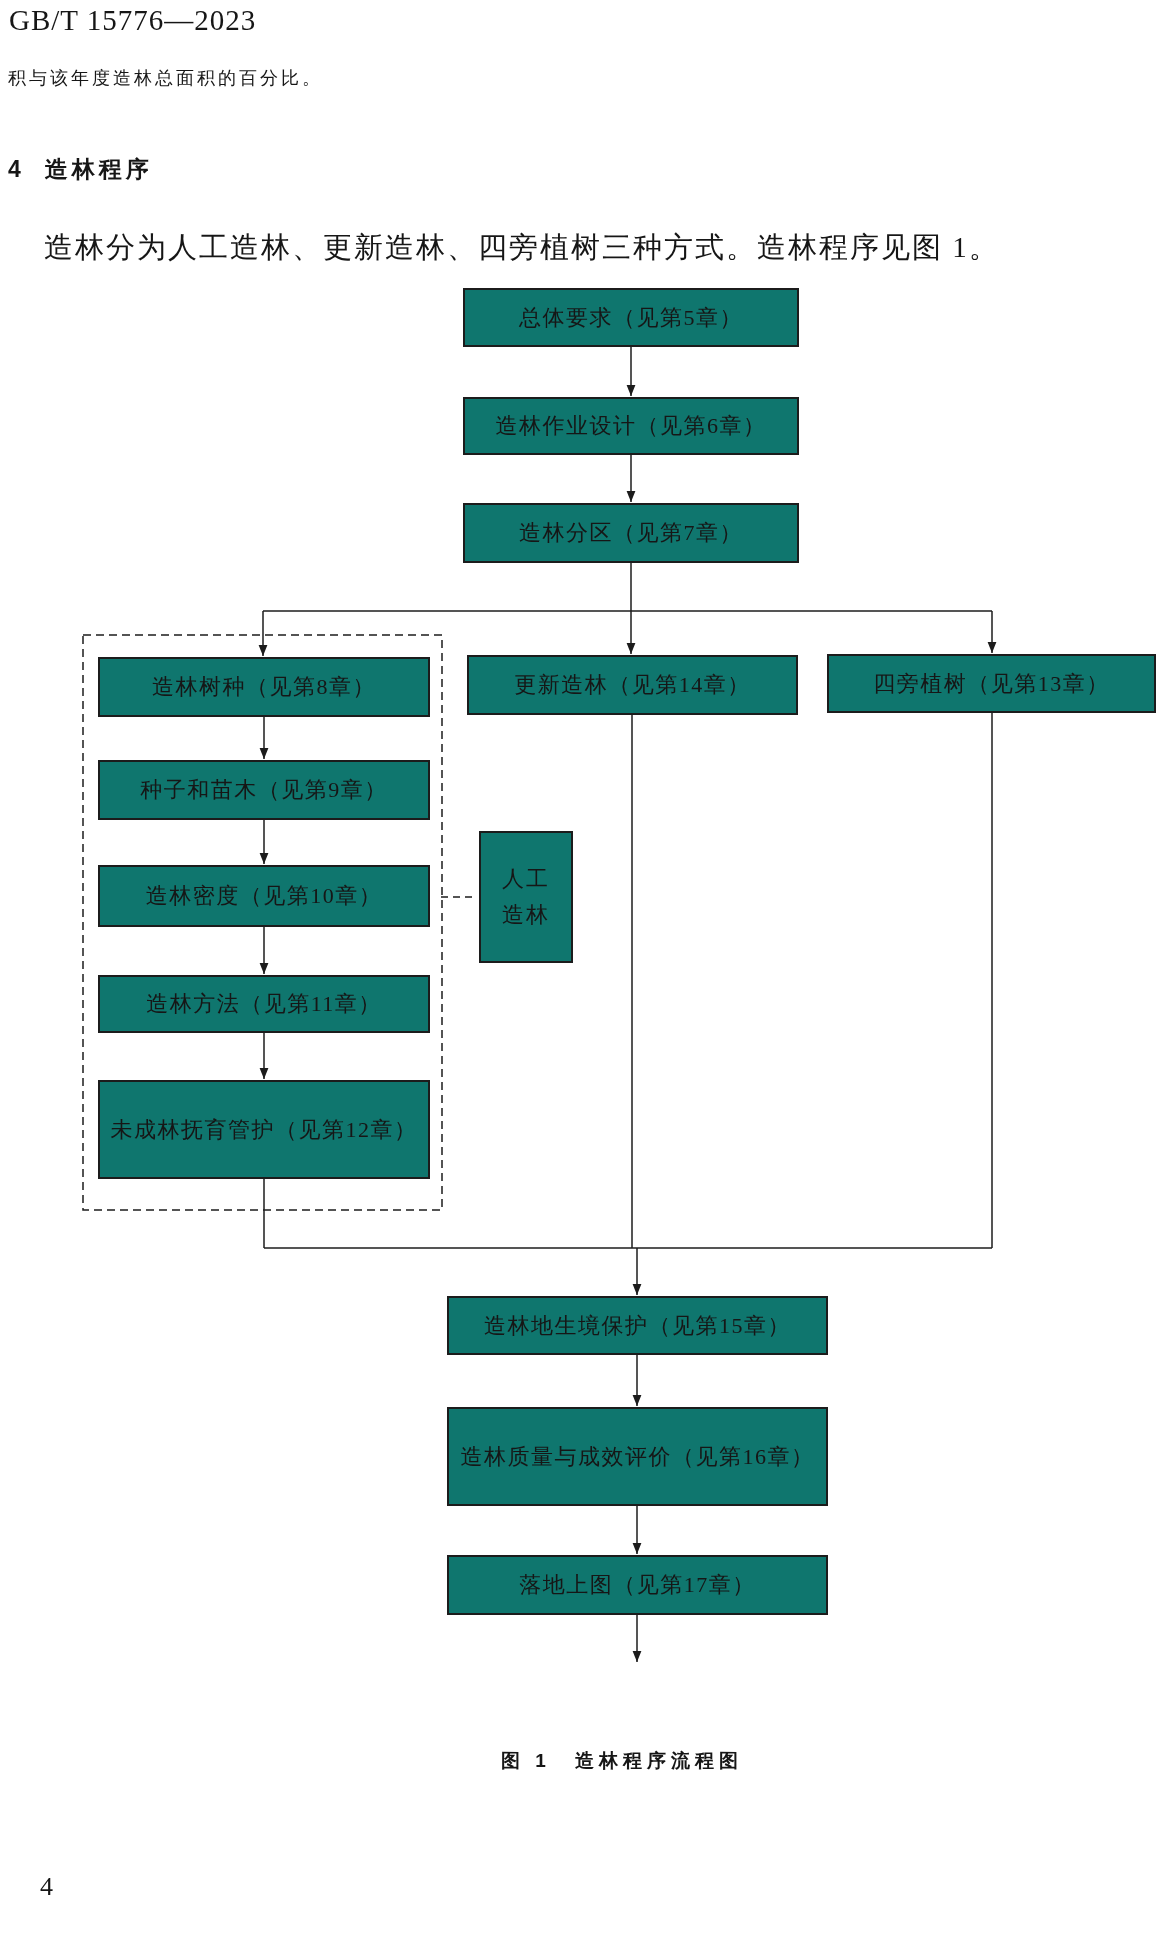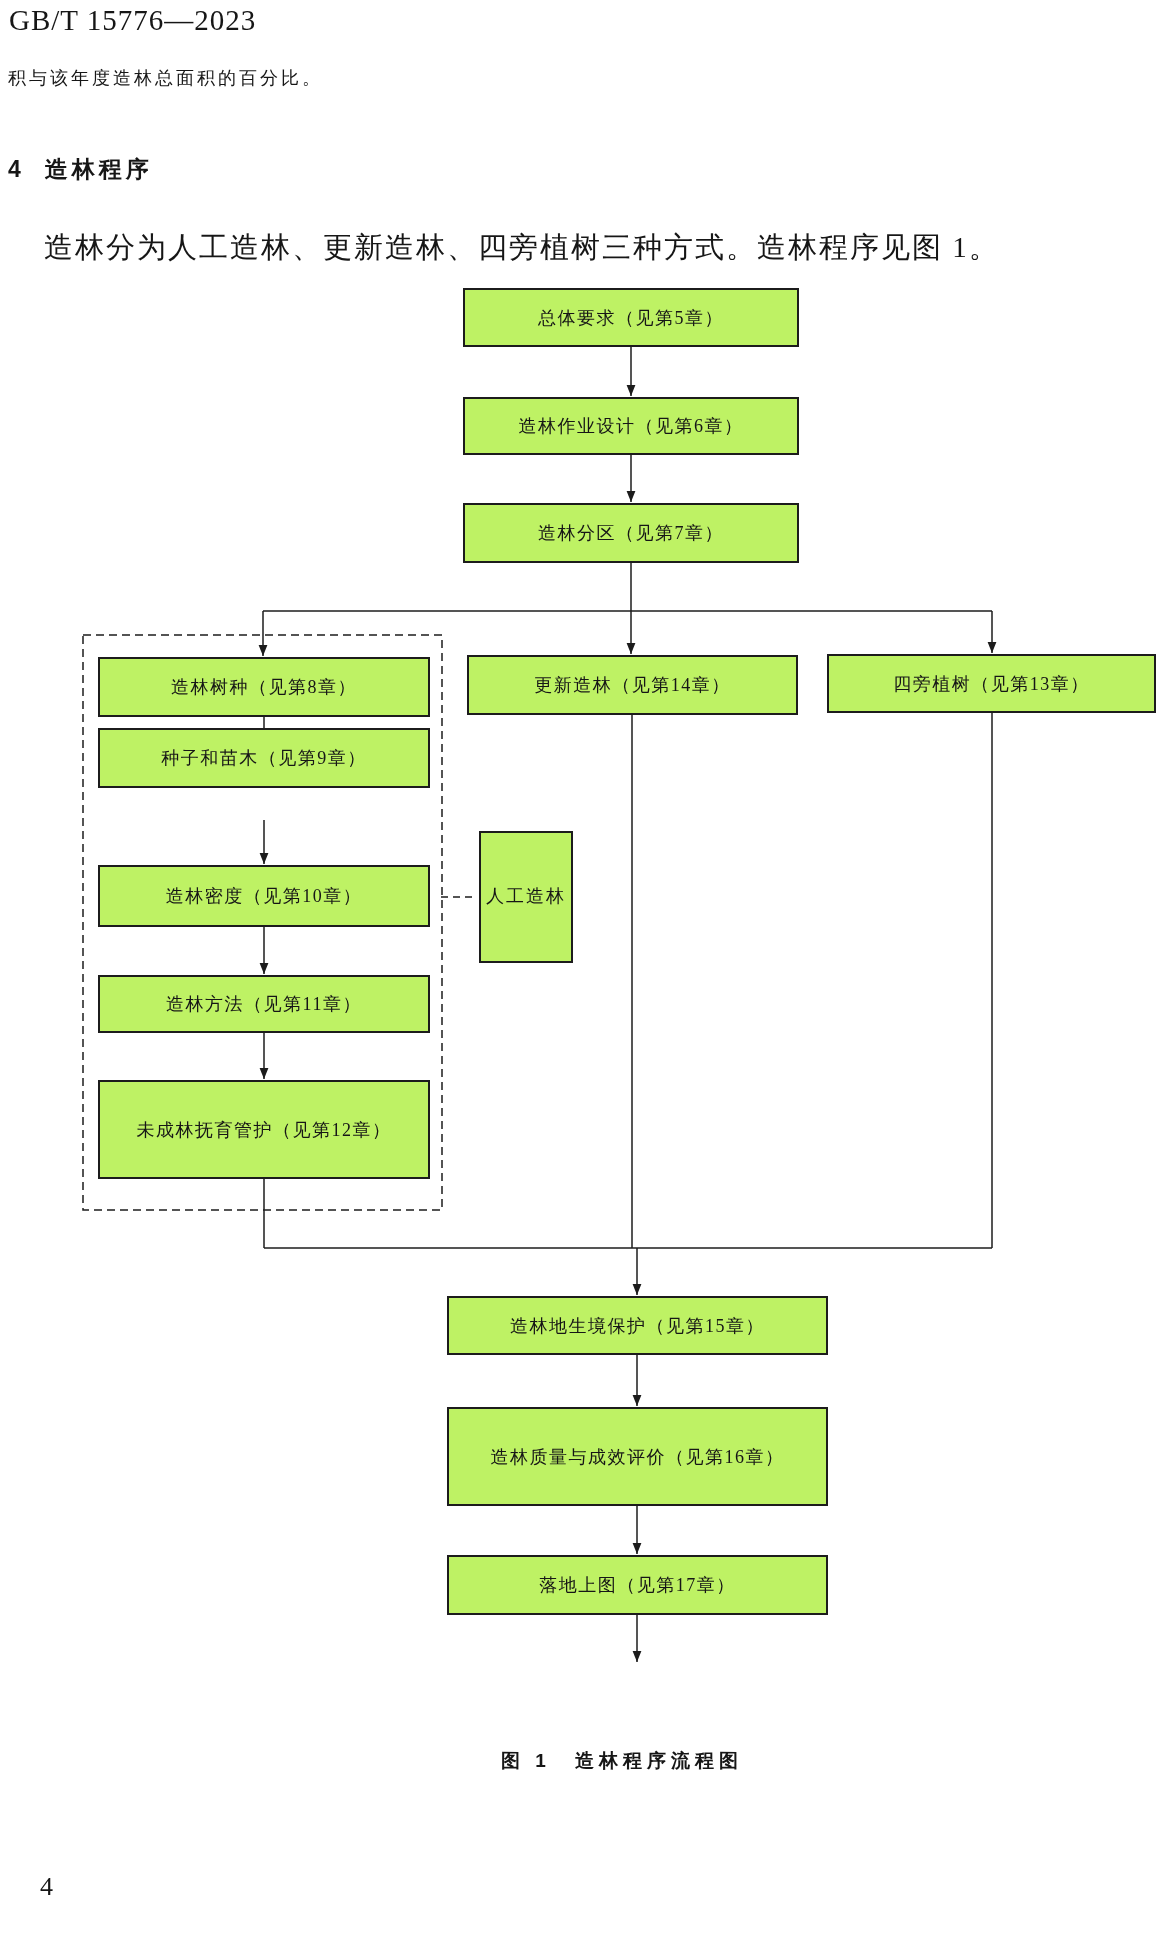--- a/index.html
+++ b/index.html
@@ -31,28 +31,28 @@
     font-size:29px;letter-spacing:2px;
   }
   svg.connectors{
     position:absolute;left:0;top:0;
     pointer-events:none;
   }
   .node{
     position:absolute;
     box-sizing:border-box;
     border:2px solid #1c1c1c;
-    background:#bef264;
+    background:#0f766e;
     display:flex;align-items:center;justify-content:center;
-    font-size:18px;letter-spacing:1.5px;
+    font-size:22px;letter-spacing:1.5px;
     text-align:center;
     white-space:nowrap;
   }
   .node.small{
-    flex-direction:row;white-space:normal;
+    flex-direction:column;white-space:normal;
     line-height:1.65;letter-spacing:2px;
   }
   .caption{
     position:absolute;left:622px;top:1748px;
     transform:translateX(-50%);
     font-family:"Liberation Sans","DejaVu Sans",sans-serif;
     font-weight:bold;font-size:19px;letter-spacing:5px;
     white-space:nowrap;
   }
   .page-number{
@@ -107,21 +107,21 @@
       <rect x="83" y="635" width="359" height="575" stroke-dasharray="8,5"></rect>
       <path d="M441,897 H477" stroke-dasharray="7,5"></path>
     </g>
   </svg>
 
   <div class="node" style="left:463px;top:288px;width:336px;height:59px">总体要求（见第5章）</div>
   <div class="node" style="left:463px;top:397px;width:336px;height:58px">造林作业设计（见第6章）</div>
   <div class="node" style="left:463px;top:503px;width:336px;height:60px">造林分区（见第7章）</div>
 
   <div class="node" style="left:98px;top:657px;width:332px;height:60px">造林树种（见第8章）</div>
-  <div class="node" style="left:98px;top:728px;width:332px;height:60px">种子和苗木（见第9章）</div>
+  <div class="node" style="left:98px;top:760px;width:332px;height:60px">种子和苗木（见第9章）</div>
   <div class="node" style="left:98px;top:865px;width:332px;height:62px">造林密度（见第10章）</div>
   <div class="node" style="left:98px;top:975px;width:332px;height:58px">造林方法（见第11章）</div>
   <div class="node" style="left:98px;top:1080px;width:332px;height:99px">未成林抚育管护（见第12章）</div>
 
   <div class="node small" style="left:479px;top:831px;width:94px;height:132px">
     <span>人工</span>
     <span>造林</span>
   </div>
 
   <div class="node" style="left:467px;top:655px;width:331px;height:60px">更新造林（见第14章）</div>

